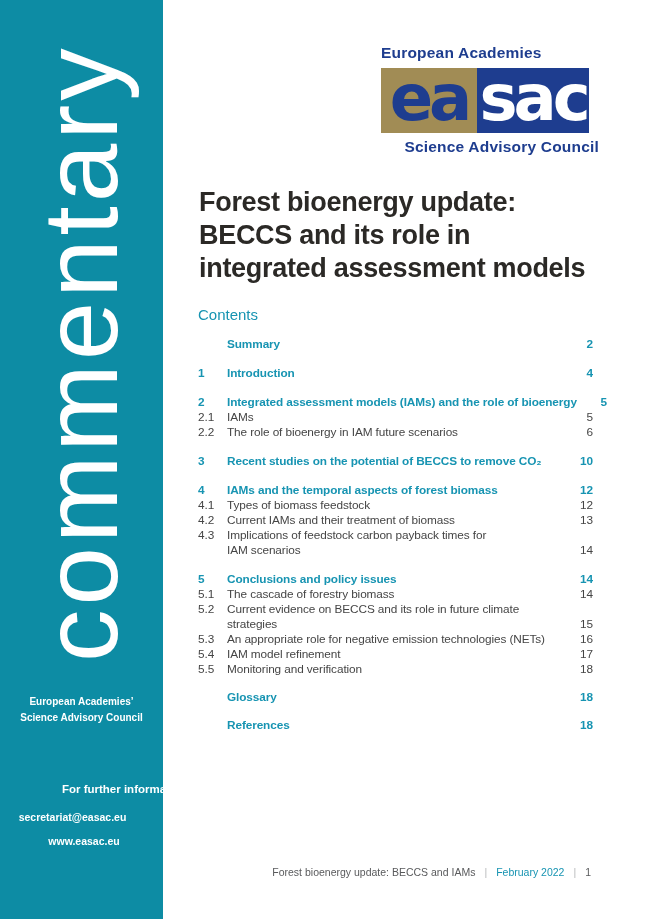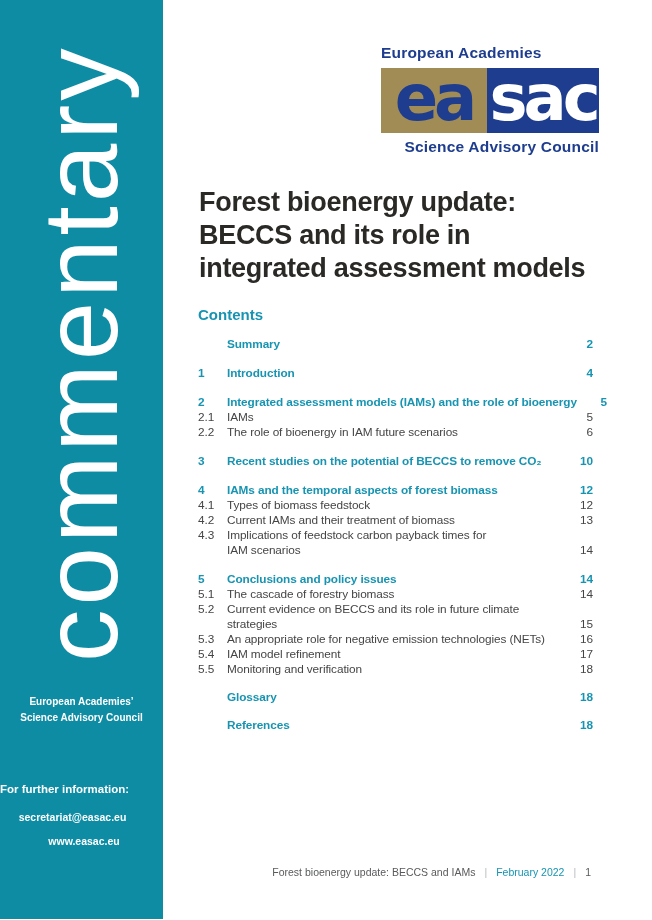--- a/index.html
+++ b/index.html
@@ -46,21 +46,21 @@
     color: #ffffff;
     font-weight: bold;
     font-size: 10px;
     line-height: 16px;
   }
   .further-info {
     position: absolute;
     top: 783px;
     left: 0;
     width: 191px;
-    text-align: left;
+    text-align: right;
     color: #ffffff;
     font-weight: bold;
     font-size: 11.5px;
   }
   .sidebar-link {
     position: absolute;
     left: 0;
     width: 145px;
     text-align: center;
     color: #ffffff;
@@ -93,21 +93,21 @@
     display: flex;
     align-items: center;
     justify-content: center;
     font-family: "DejaVu Sans", sans-serif;
     font-weight: bold;
     font-size: 64px;
     letter-spacing: -4px;
     line-height: 1;
   }
   .logo-ea {
-    width: 106px;
+    width: 96px;
     background: #a18c55;
     color: #1e3d8f;
     padding-bottom: 6px;
   }
   .logo-sac {
     width: 112px;
     background: #1e3d8f;
     color: #ffffff;
     padding-bottom: 6px;
   }
@@ -135,21 +135,21 @@
 
   
   .contents {
     position: absolute;
     left: 198px;
     top: 306px;
     width: 395px;
   }
   .contents-heading {
     font-size: 15px;
-    font-weight: bold;
+    font-weight: normal;
     color: #1794b2;
   }
   .toc-row {
     display: grid;
     grid-template-columns: 29px 1fr 30px;
     font-size: 11.8px;
     line-height: 15px;
     color: #454545;
     letter-spacing: -0.1px;
   }

